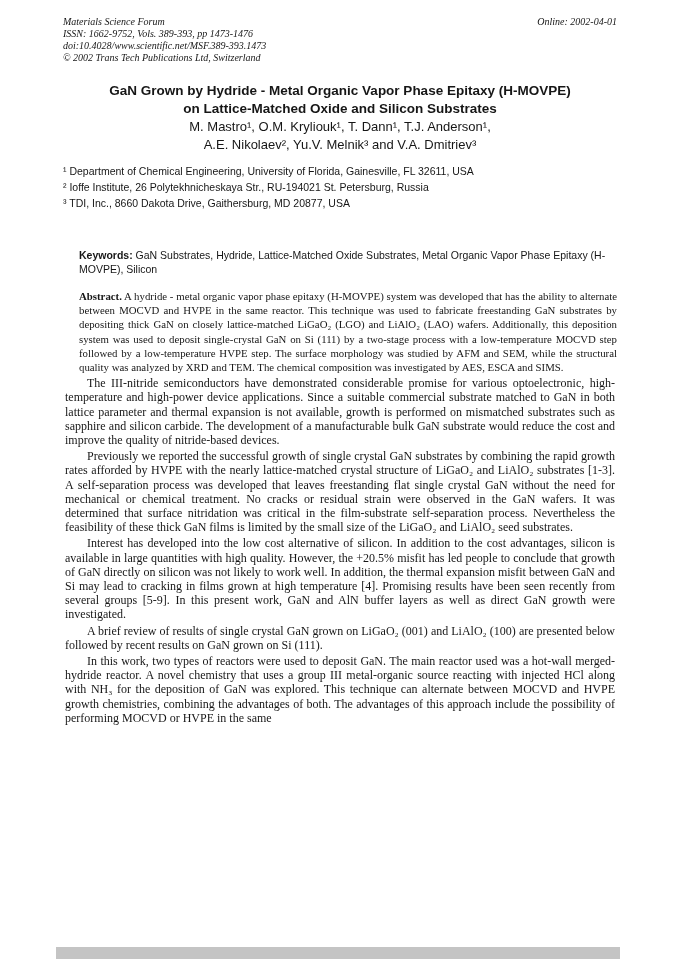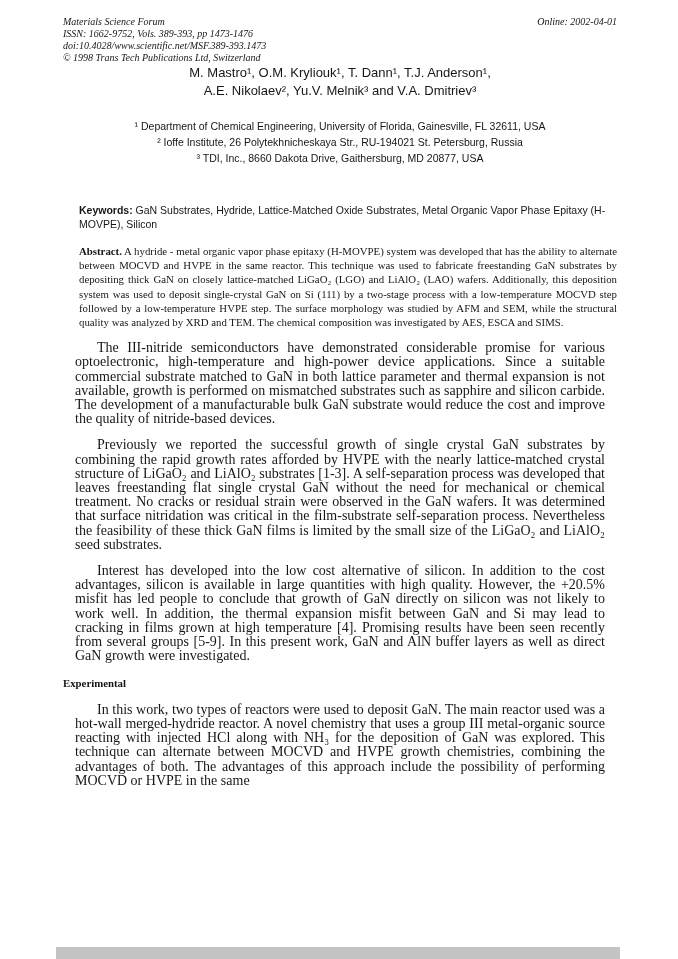--- a/index.html
+++ b/index.html
@@ -33,22 +33,21 @@
     line-height: 18px;
   }
   .title-line { display: block; }
   .authors {
     text-align: center;
     font-family: "Liberation Sans", sans-serif;
     font-size: 13px;
     line-height: 18px;
   }
   .affiliations {
-    margin-top: 18px;
-    text-align: center;
+    margin-top: 9px;
     font-family: "Liberation Sans", sans-serif;
     font-size: 10.5px;
     line-height: 16px;
   }
   .keywords {
     margin: 38px 0 0 16px;
     font-family: "Liberation Sans", sans-serif;
     font-size: 10.5px;
     line-height: 13.5px;
     text-align: left;
@@ -60,22 +59,22 @@
     line-height: 14.2px;
     text-align: justify;
   }
   .section-heading {
     margin: 13px 0 0 0;
     font-size: 10.8px;
     font-weight: bold;
     line-height: 14.2px;
   }
   .body-par {
-    margin: 12px;
-    font-size: 14px;
+    margin: 2px;
+    font-size: 12px;
     line-height: 14.2px;
     text-align: justify;
   }
   .indent { text-indent: 22px; }
   .bottom-strip {
     position: absolute;
     left: 56px;
     right: 58px;
     bottom: 0;
     height: 12px;
@@ -85,43 +84,47 @@
 </head>
 <body>
 
 <div class="page">
 
   <header class="page-header">
     <div class="header-left">
       <div class="meta-line">Materials Science Forum</div>
       <div class="meta-line">ISSN: 1662-9752, Vols. 389-393, pp 1473-1476</div>
       <div class="meta-line">doi:10.4028/www.scientific.net/MSF.389-393.1473</div>
-      <div class="meta-line">© 1998 Trans Tech Publications Ltd, Switzerland</div>
+      <div class="meta-line">© 2002 Trans Tech Publications Ltd, Switzerland</div>
     </div>
     <div class="header-right">Online: 2002-04-01</div>
   </header>
 
+  <h1 class="title">
+    <span class="title-line">GaN Grown by Hydride - Metal Organic Vapor Phase Epitaxy (H-MOVPE)</span>
+    <span class="title-line">on Lattice-Matched Oxide and Silicon Substrates</span>
+  </h1>
 
   <div class="authors">
     <div>M. Mastro¹, O.M. Kryliouk¹, T. Dann¹, T.J. Anderson¹,</div>
     <div>A.E. Nikolaev², Yu.V. Melnik³ and V.A. Dmitriev³</div>
   </div>
 
   <div class="affiliations">
     <div class="affiliation">¹ Department of Chemical Engineering, University of Florida, Gainesville, FL 32611, USA</div>
     <div class="affiliation">² Ioffe Institute, 26 Polytekhnicheskaya Str., RU-194021 St. Petersburg, Russia</div>
     <div class="affiliation">³ TDI, Inc., 8660 Dakota Drive, Gaithersburg, MD 20877, USA</div>
   </div>
 
   <p class="keywords"><b class="inline-label">Keywords:</b><span> GaN Substrates, Hydride, Lattice-Matched Oxide Substrates, Metal Organic Vapor Phase Epitaxy (H-MOVPE), Silicon</span></p>
 
   <p class="abstract"><b class="inline-label">Abstract.</b><span> A hydride - metal organic vapor phase epitaxy (H-MOVPE) system was developed that has the ability to alternate between MOCVD and HVPE in the same reactor.  This technique was used to fabricate freestanding GaN substrates by depositing thick GaN on closely lattice-matched LiGaO₂ (LGO) and LiAlO₂ (LAO) wafers.  Additionally, this deposition system was used to deposit single-crystal GaN on Si (111) by a two-stage process with a low-temperature MOCVD step followed by a low-temperature HVPE step. The surface morphology was studied by AFM and SEM, while the structural quality was analyzed by XRD and TEM. The chemical composition was investigated by AES, ESCA and SIMS.</span></p>
 
   <p class="body-par indent">The III-nitride semiconductors have demonstrated considerable promise for various optoelectronic, high-temperature and high-power device applications.  Since a suitable commercial substrate matched to GaN in both lattice parameter and thermal expansion is not available, growth is performed on mismatched substrates such as sapphire and silicon carbide.  The development of a manufacturable bulk GaN substrate would reduce the cost and improve the quality of nitride-based devices.</p>
   <p class="body-par indent">Previously we reported the successful growth of single crystal GaN substrates by combining the rapid growth rates afforded by HVPE with the nearly lattice-matched crystal structure of LiGaO₂ and LiAlO₂ substrates [1-3].  A self-separation process was developed that leaves freestanding flat single crystal GaN without the need for mechanical or chemical treatment.  No cracks or residual strain were observed in the GaN wafers.  It was determined that surface nitridation was critical in the film-substrate self-separation process.  Nevertheless the feasibility of these thick GaN films is limited by the small size of the LiGaO₂ and LiAlO₂ seed substrates.</p>
   <p class="body-par indent">Interest has developed into the low cost alternative of silicon.  In addition to the cost advantages, silicon is available in large quantities with high quality.  However, the +20.5% misfit has led people to conclude that growth of GaN directly on silicon was not likely to work well.  In addition, the thermal expansion misfit between GaN and Si may lead to cracking in films grown at high temperature [4].  Promising results have been seen recently from several groups [5-9].  In this present work, GaN and AlN buffer layers as well as direct GaN growth were investigated.</p>
+  <p class="body-par indent">A brief review of results of single crystal GaN grown on LiGaO₂ (001) and LiAlO₂ (100) are presented below followed by recent results on GaN grown on Si (111).</p>
 
-  <h2 class="section-heading">Experimental</h2>
   <p class="body-par indent">In this work, two types of reactors were used to deposit GaN.  The main reactor used was a hot-wall merged-hydride reactor.  A novel chemistry that uses a group III metal-organic source reacting with injected HCl along with NH₃ for the deposition of GaN was explored.  This technique can alternate between MOCVD and HVPE growth chemistries, combining the advantages of both.  The advantages of this approach include the possibility of performing MOCVD or HVPE in the same</p>
 
   <div class="bottom-strip"></div>
 
 </div>
 
 </body></html>

